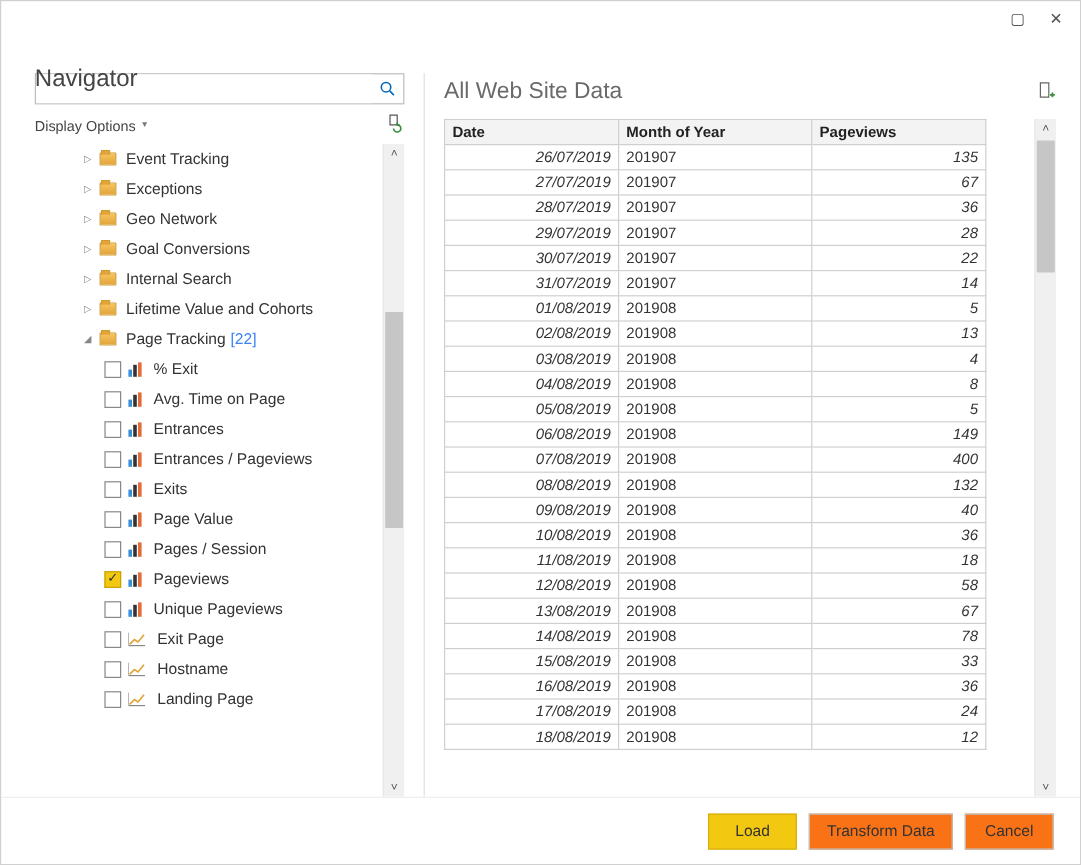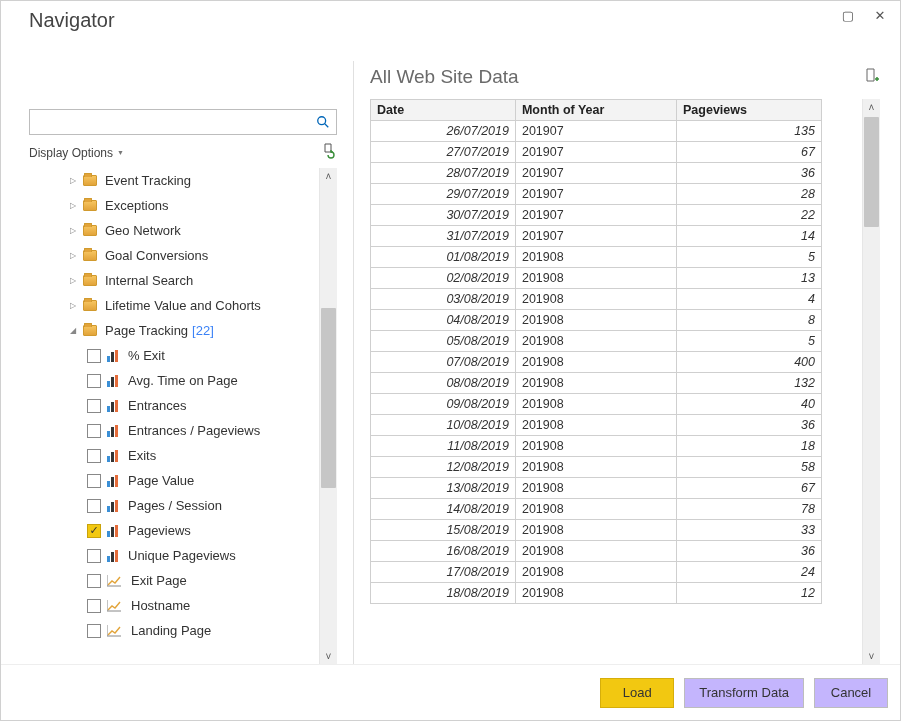--- a/index.html
+++ b/index.html
@@ -24,20 +24,21 @@
     height: 40px;
     display: flex;
     align-items: flex-start;
     padding: 8px 12px 0 28px;
     position: relative;
   }
   .win-title {
     font-size: 20px;
     font-weight: 400;
     color: #444;
+    margin-top: 46px;
   }
   .win-controls {
     position: absolute;
     right: 8px;
     top: 4px;
     display: flex;
     gap: 8px;
   }
   .win-controls span {
     width: 24px;
@@ -54,21 +55,20 @@
     display: flex;
     padding: 20px 20px 0 28px;
     gap: 16px;
     overflow: hidden;
   }
   
   .left {
     width: 308px;
     display: flex;
     flex-direction: column;
-    margin-top: 48px;
   }
   .searchrow {
     display: flex;
     align-items: center;
     border: 1px solid #bdbdbd;
     height: 26px;
     margin-bottom: 8px;
   }
   .searchrow input {
     flex: 1;
@@ -233,29 +233,29 @@
   td.date { font-style: italic; text-align: right; width: 90px;}
   td.month { text-align: left; width: 100px;}
   td.pv { font-style: italic; text-align: right; width: 90px;}
   
   .footer {
     height: 56px;
     display: flex;
     align-items: center;
     justify-content: flex-end;
     gap: 10px;
-    padding: 0 12px;
+    padding: 0 22px;
     border-top: 1px solid #eee;
   }
   .btn {
     height: 30px;
     min-width: 74px;
     padding: 0 14px;
     border: 1px solid #bdbdbd;
-    background: #c4b5fd;
+    background: #f97316;
     font-size: 13px;
     cursor: default;
     display:flex; align-items:center; justify-content:center;
   }
   .btn.primary {
     background: #f2c811;
     border-color: #d6ae0a;
   }
 </style>
 </head>
@@ -522,20 +522,25 @@
                 <td class="date">04/08/2019</td>
                 <td class="month">201908</td>
                 <td class="pv">8</td>
               </tr>
               <tr>
                 <td class="date">05/08/2019</td>
                 <td class="month">201908</td>
                 <td class="pv">5</td>
               </tr>
               <tr>
+                <td class="date">06/08/2019</td>
+                <td class="month">201908</td>
+                <td class="pv">149</td>
+              </tr>
+              <tr>
                 <td class="date">07/08/2019</td>
                 <td class="month">201908</td>
                 <td class="pv">400</td>
               </tr>
               <tr>
                 <td class="date">08/08/2019</td>
                 <td class="month">201908</td>
                 <td class="pv">132</td>
               </tr>
               <tr>

